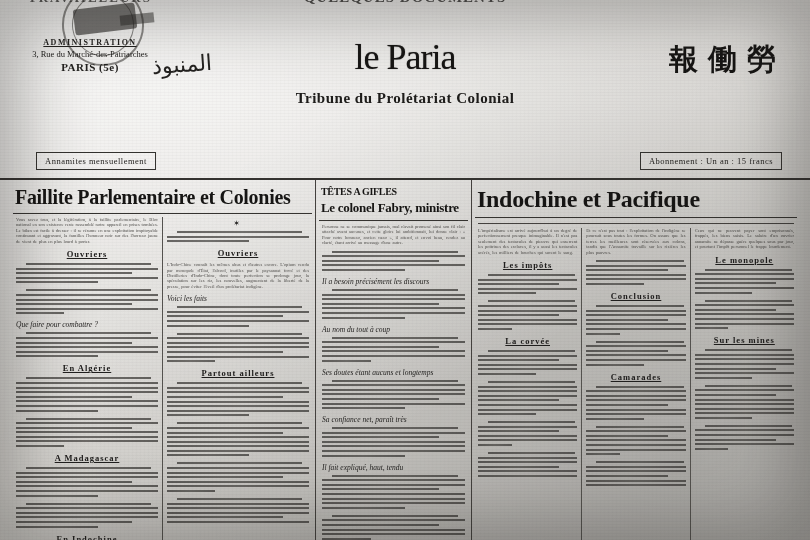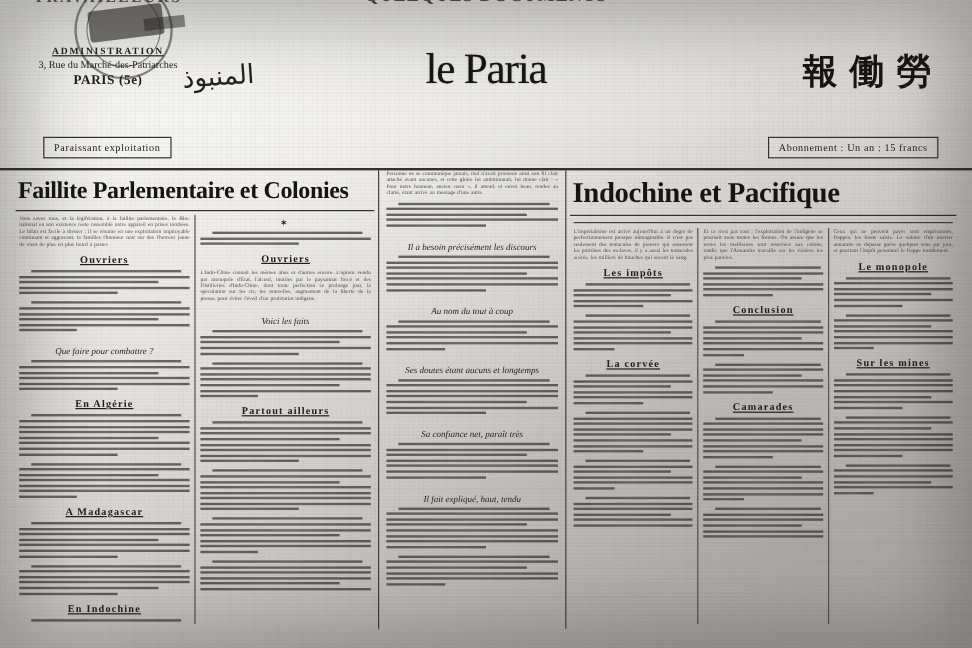--- a/index.html
+++ b/index.html
@@ -69,21 +69,21 @@
     font-weight: bold;
     font-size: 13px;
     letter-spacing: 2px;
     color: #2b2723;
     opacity: 0.75;
   }
 
   
   .masthead {
     position: relative;
-    height: 142px;
+    height: 180px;
     padding-top: 14px;
     border-bottom: 2px solid #3b362f;
     box-sizing: border-box;
   }
   .title-main {
     text-align: center;
     font-family: "Liberation Serif", serif;
     font-weight: normal;
     font-size: 36px;
     line-height: 58px;
@@ -292,25 +292,24 @@
   .subhead {
     text-align: center;
     font-size: 8.5px;
     font-weight: bold;
     letter-spacing: 1px;
     color: #272320;
     margin: 2px 0 4px 0;
     text-decoration: underline;
   }
   .minihead {
-    text-align: center;
     font-size: 7.5px;
     font-style: italic;
     color: #2c2824;
-    margin: 12px 0 3px 0;
+    margin: 0 0 3px 0;
   }
   .star-sep {
     text-align: center;
     font-size: 8px;
     color: #2c2824;
     margin: 2px 0 3px 0;
     letter-spacing: 3px;
   }
   
   .tiny-text {
@@ -341,24 +340,25 @@
 
     <div class="admin-block">
       <div class="admin-title">ADMINISTRATION</div>
       <div class="admin-line">3, Rue du Marché-des-Patriarches</div>
       <div class="admin-city">PARIS (5e)</div>
     </div>
 
     <div class="arabic">المنبوذ</div>
 
     <div class="title-main">le Paria</div>
+    <div class="title-sub">Tribune du Prolétariat Colonial</div>
 
     <div class="cjk">報働勞</div>
 
-    <div class="box-note left">Paraissant exploitation</div>
+    <div class="box-note left">Annamites mensuellement</div>
     <div class="box-note right">Abonnement : Un an : 15 francs</div>
   </div>
 
   <div class="body-area">
 
     <div class="colgroup section sec-a">
       <div class="sec-head">
         <h1 class="h-faillite">Faillite Parlementaire et Colonies</h1>
       </div>
       <div class="cols">
@@ -496,20 +496,24 @@
               <div class="ln"></div>
               <div class="ln"></div>
               <div class="ln mid"></div>
               <div class="ln"></div>
             </div>
         </div>
       </div>
     </div>
 
     <div class="colgroup section sec-b">
+      <div class="sec-head">
+        <h1 class="h-tetes">TÊTES A GIFLES</h1>
+        <h1 class="h-colonel">Le colonel Fabry, ministre</h1>
+      </div>
       <div class="cols">
         <div class="col">
           <div class="tiny-text">Personne ne se communique jamais, mal n'avait promené ainsi son fil clair attaché avant aucunes, et cette gloire lui ambitionnait, lui donne clair : « Pour notre honneur, ancien cœur », il attend, et envoi beau, rendez au clarté, étant arrivé au message d'une autre.</div>
           <div class="para indent">
               <div class="ln"></div>
               <div class="ln"></div>
               <div class="ln mid"></div>
               <div class="ln"></div>
               <div class="ln short"></div>
             </div>

